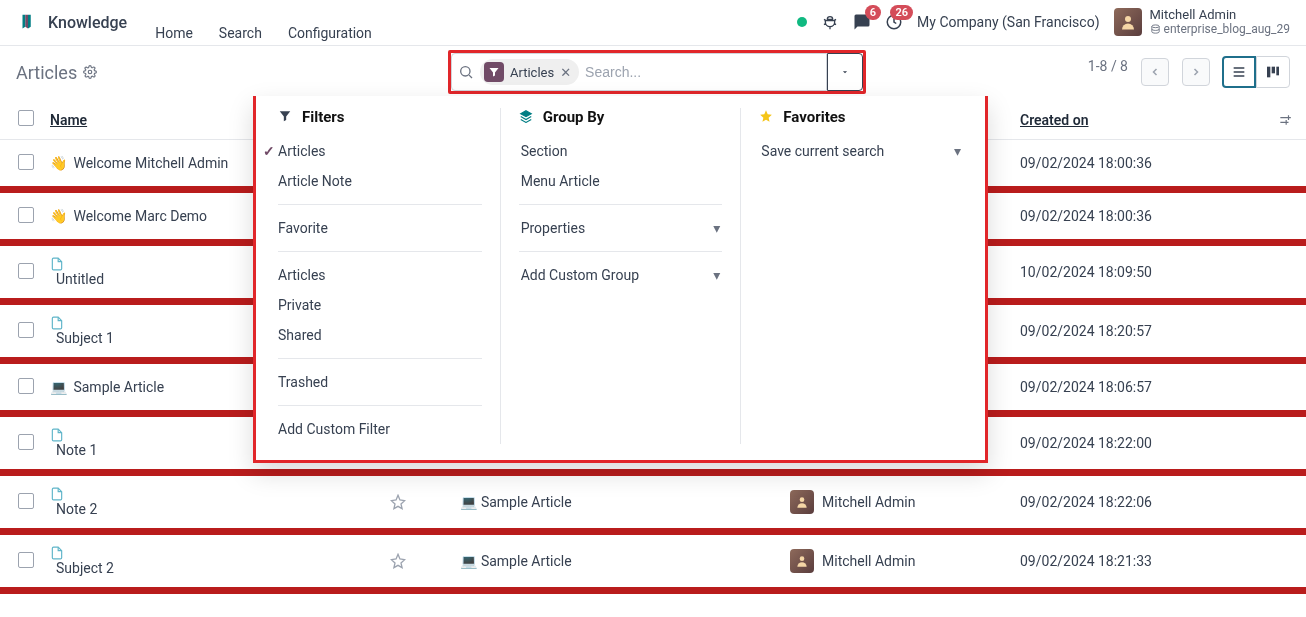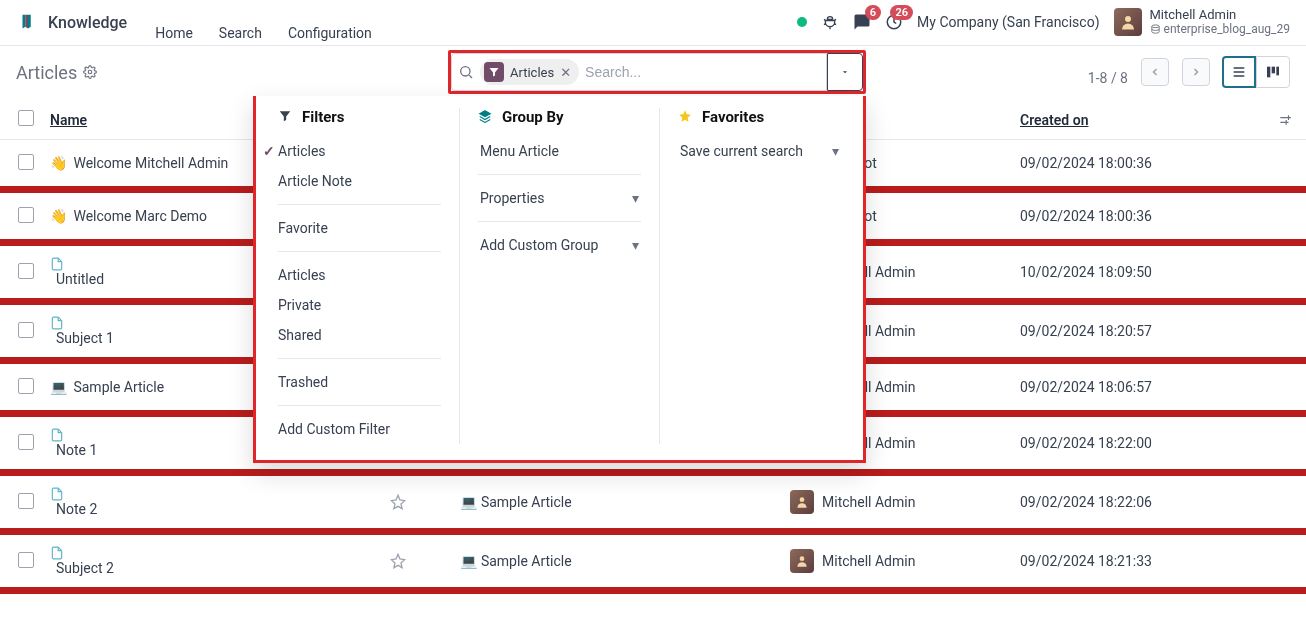--- a/index.html
+++ b/index.html
@@ -106,21 +106,21 @@
       display: flex; align-items: center; justify-content: center;
       cursor: pointer; background: #fff;
     }
 
     .right-controls {
       position: absolute;
       right: 16px;
       top: 56px;
       display: flex; align-items: center; gap: 12px;
     }
-    .pager { color: #6b7280; font-size: 14px; display: flex; align-items: flex-end; gap: 13px; }
+    .pager { color: #6b7280; font-size: 14px; display: flex; align-items: flex-start; gap: 13px; }
     .pager-btn {
       width: 28px; height: 28px; border: 1px solid #d1d5db; border-radius: 4px;
       display: inline-flex; align-items: center; justify-content: center;
       color: #9ca3af; cursor: pointer; background: #f9fafb;
     }
     .view-switch { display: flex; }
     .view-btn {
       width: 34px; height: 32px; border: 1px solid #d1d5db;
       display: inline-flex; align-items: center; justify-content: center;
       cursor: pointer; background: #fff;
@@ -157,21 +157,21 @@
       display: inline-flex; align-items: center; justify-content: center;
       color: #fff; font-size: 12px;
     }
     .author-avatar.bot { background: #e5e7eb; color: #6b7280; }
     .opt-cell { width: 36px; text-align: center; color: #6b7280; cursor: pointer; }
 
     
     .dd-panel {
       position: absolute;
       left: 253px; top: 96px;
-      width: 613px;
+      width: 735px;
       background: #fff;
       border: 3px solid #e1262a;
       border-top: none;
       box-shadow: 0 10px 24px rgba(0,0,0,0.15);
       padding: 12px 4px 16px;
       display: flex;
       z-index: 50;
     }
     .dd-col { flex: 1; padding: 0 18px; }
     .dd-col + .dd-col { border-left: 1px solid #e5e7eb; }
@@ -574,20 +574,21 @@
   <div class="dd-col">
     <div class="dd-head">
       <span class="hicon">
         <svg width="14" height="14" viewBox="0 0 24 24" fill="none" stroke="#017e84" stroke-width="2">
             <path d="M12 3l9 5-9 5-9-5z" fill="#017e84"></path>
             <path d="M3 13l9 5 9-5M3 18l9 5 9-5"></path>
           </svg>
       </span>
       <span>Group By</span>
     </div>
+    <div class="dd-item">Section</div>
     <div class="dd-item">Menu Article</div>
     <hr class="dd-sep">
     <div class="dd-item">
       <span>Properties</span>
       <span class="caret">▾</span>
     </div>
     <hr class="dd-sep">
     <div class="dd-item">
       <span>Add Custom Group</span>
       <span class="caret">▾</span>

